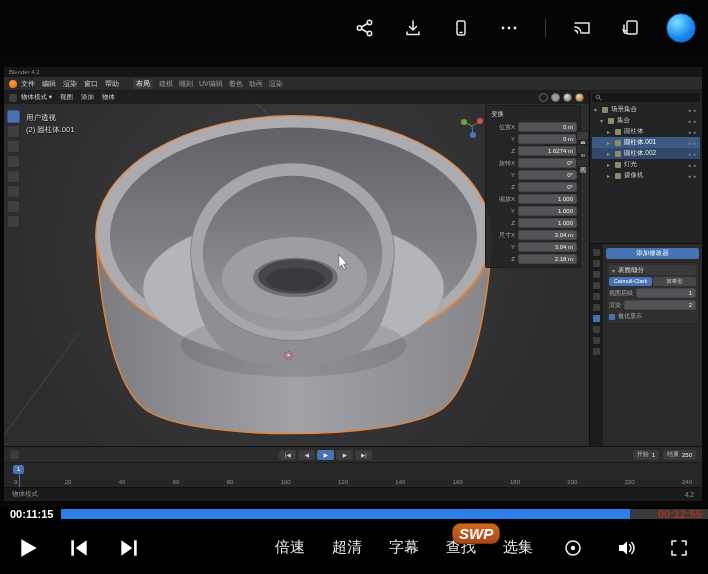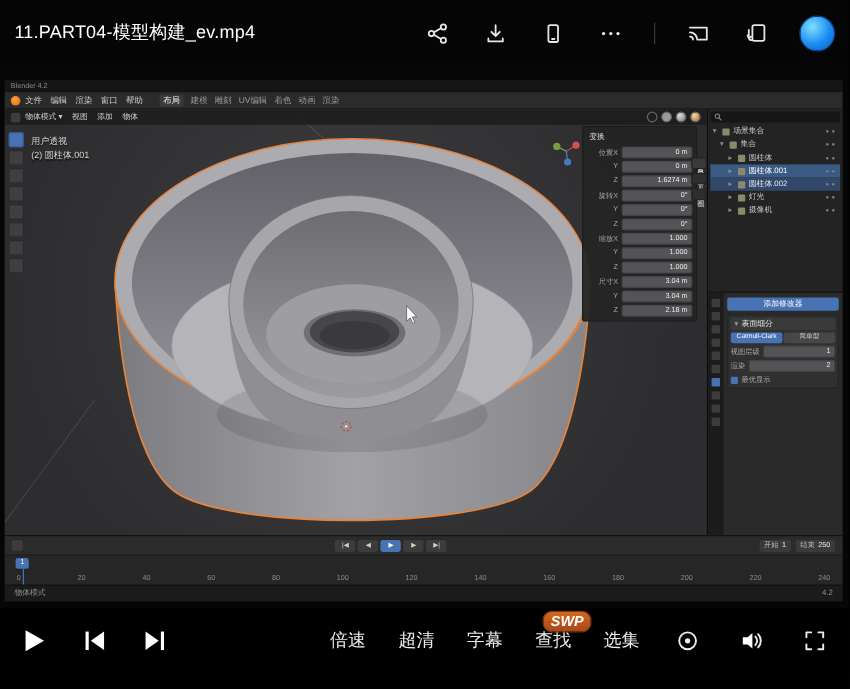--- a/index.html
+++ b/index.html
@@ -104,30 +104,29 @@
   .time-cur{color:#ffffff;font-size:11px;font-weight:bold;white-space:nowrap;}
   .track{flex:1;height:10px;background:#3a3a3a;position:relative;cursor:pointer;}
   .fill{height:100%;background:#2b7fe8;}
   .time-total{position:absolute;right:6px;top:50%;transform:translateY(-50%);color:#a93226;font-size:11px;font-weight:bold;z-index:2;}
 
   
   .controls{height:53px;display:flex;align-items:center;padding:0 16px;gap:24px;background:#000;position:relative;}
   .ctl-btn{display:flex;align-items:center;justify-content:center;width:26px;height:26px;cursor:pointer;}
   .right-menu{margin-left:auto;display:flex;align-items:center;gap:27px;}
   .menu-item{color:#ebebeb;font-size:15px;cursor:pointer;position:relative;white-space:nowrap;}
-  .swp{position:absolute;top:-15px;left:6px;background:linear-gradient(#d2691e,#a8481a);color:#fff;font-size:12px;font-style:italic;font-weight:bold;padding:1px 6px;border-radius:8px;border:1px solid #7a3512;}
+  .swp{position:absolute;top:-15px;left:6px;background:linear-gradient(#d2691e,#a8481a);color:#fff;font-size:15px;font-style:italic;font-weight:bold;padding:1px 6px;border-radius:8px;border:1px solid #7a3512;}
   .ctl-icon svg{stroke:#ececec;fill:none;stroke-width:1.6;stroke-linecap:round;stroke-linejoin:round;}
 </style>
 </head>
 <body>
 
 <div class="app">
 
   <header class="topbar">
-    <div class="title">11.PART04-模型构建_ev.mp4</div>
     <div class="actions">
       <span class="icon-btn">
         <svg width="20" height="20" viewBox="0 0 20 20">
             <circle cx="4.5" cy="10" r="2.2"></circle>
             <circle cx="14.5" cy="4.5" r="2.2"></circle>
             <circle cx="14.5" cy="15.5" r="2.2"></circle>
             <path d="M6.5 9l6-3.5M6.5 11l6 3.5"></path>
           </svg>
       </span>
       <span class="icon-btn">
@@ -484,20 +483,27 @@
         </div>
       </div>
 
       <div class="statusbar">
         <span>物体模式</span>
         <span>4.2</span>
       </div>
     </div>
   </div>
 
+  <div class="progress-row">
+    <span class="time-cur">00:11:15</span>
+    <div class="track">
+      <div class="fill" style="width: 88%;"></div>
+      <span class="time-total">00:12:55</span>
+    </div>
+  </div>
 
   <div class="controls">
     <span class="ctl-btn">
       <svg width="22" height="22" viewBox="0 0 20 20">
           <polygon points="3,2 17,10 3,18" fill="#ffffff"></polygon>
         </svg>
     </span>
     <span class="ctl-btn">
       <svg width="22" height="22" viewBox="0 0 20 20">
           <rect x="3" y="3" width="2.4" height="14" fill="#ffffff"></rect>

